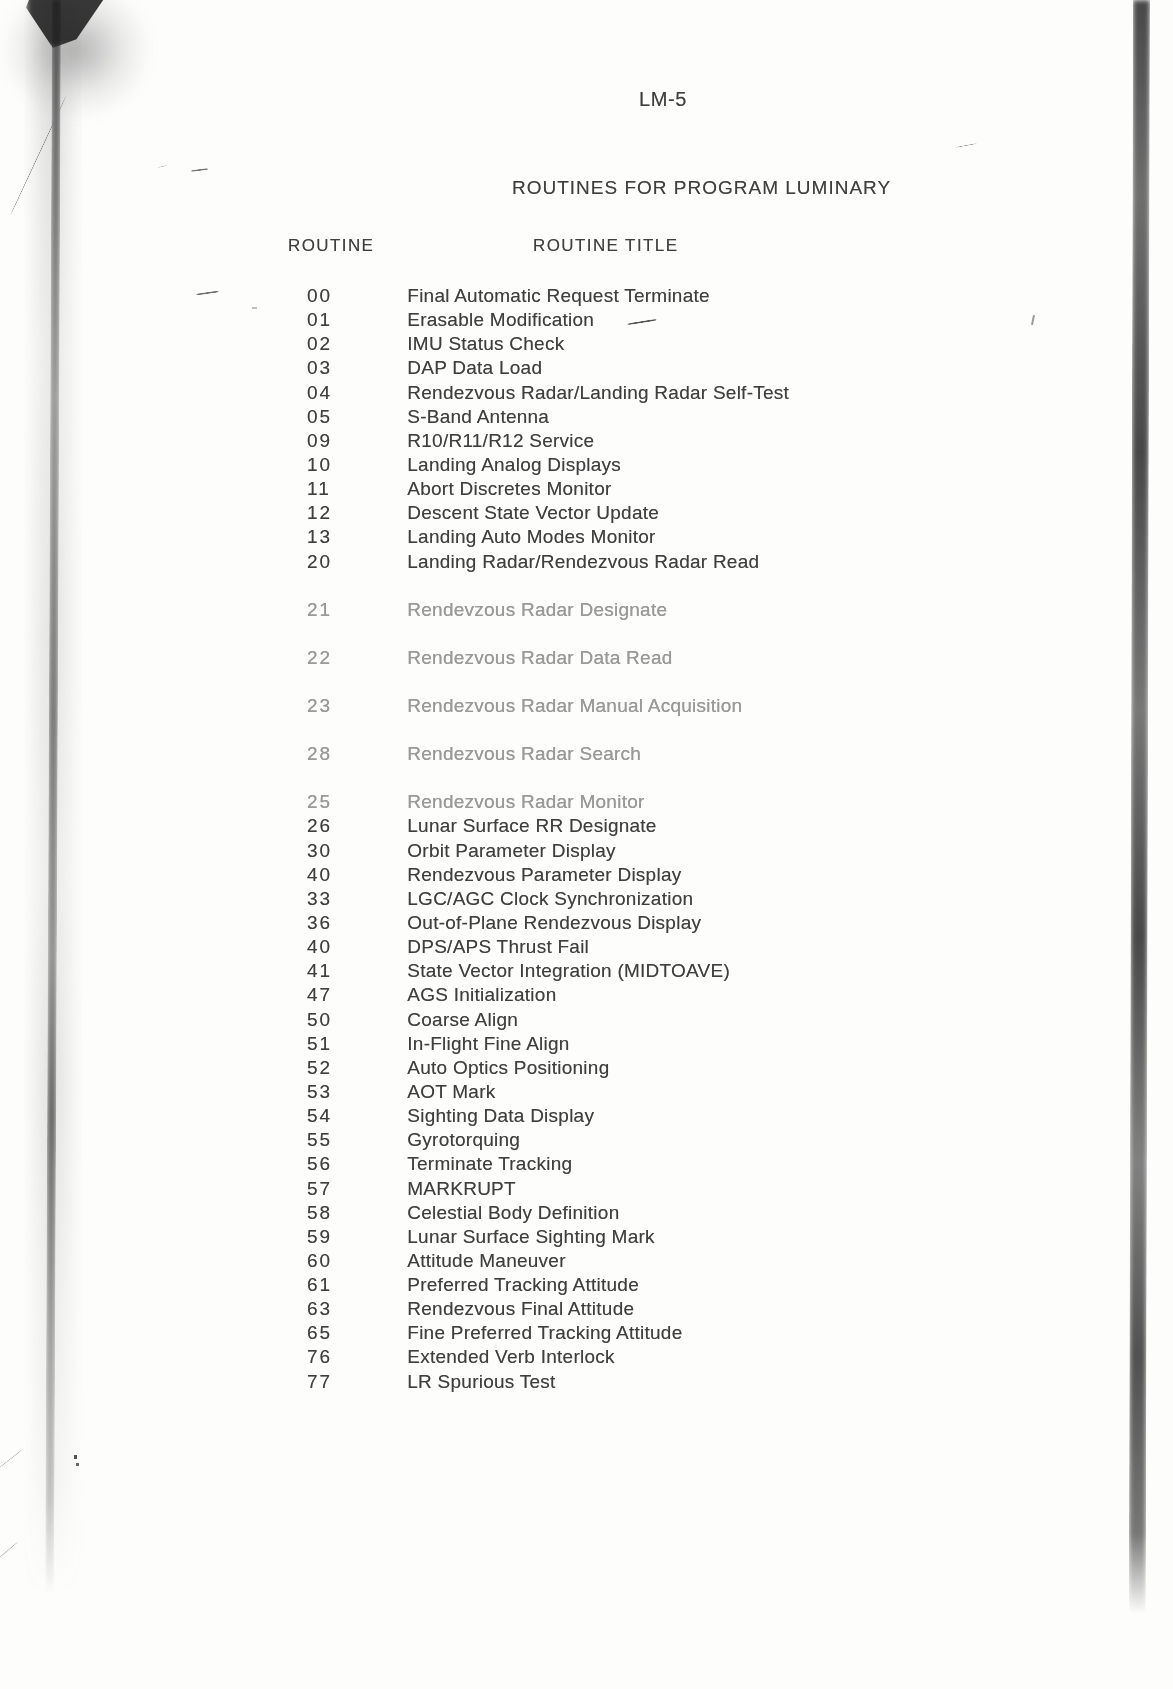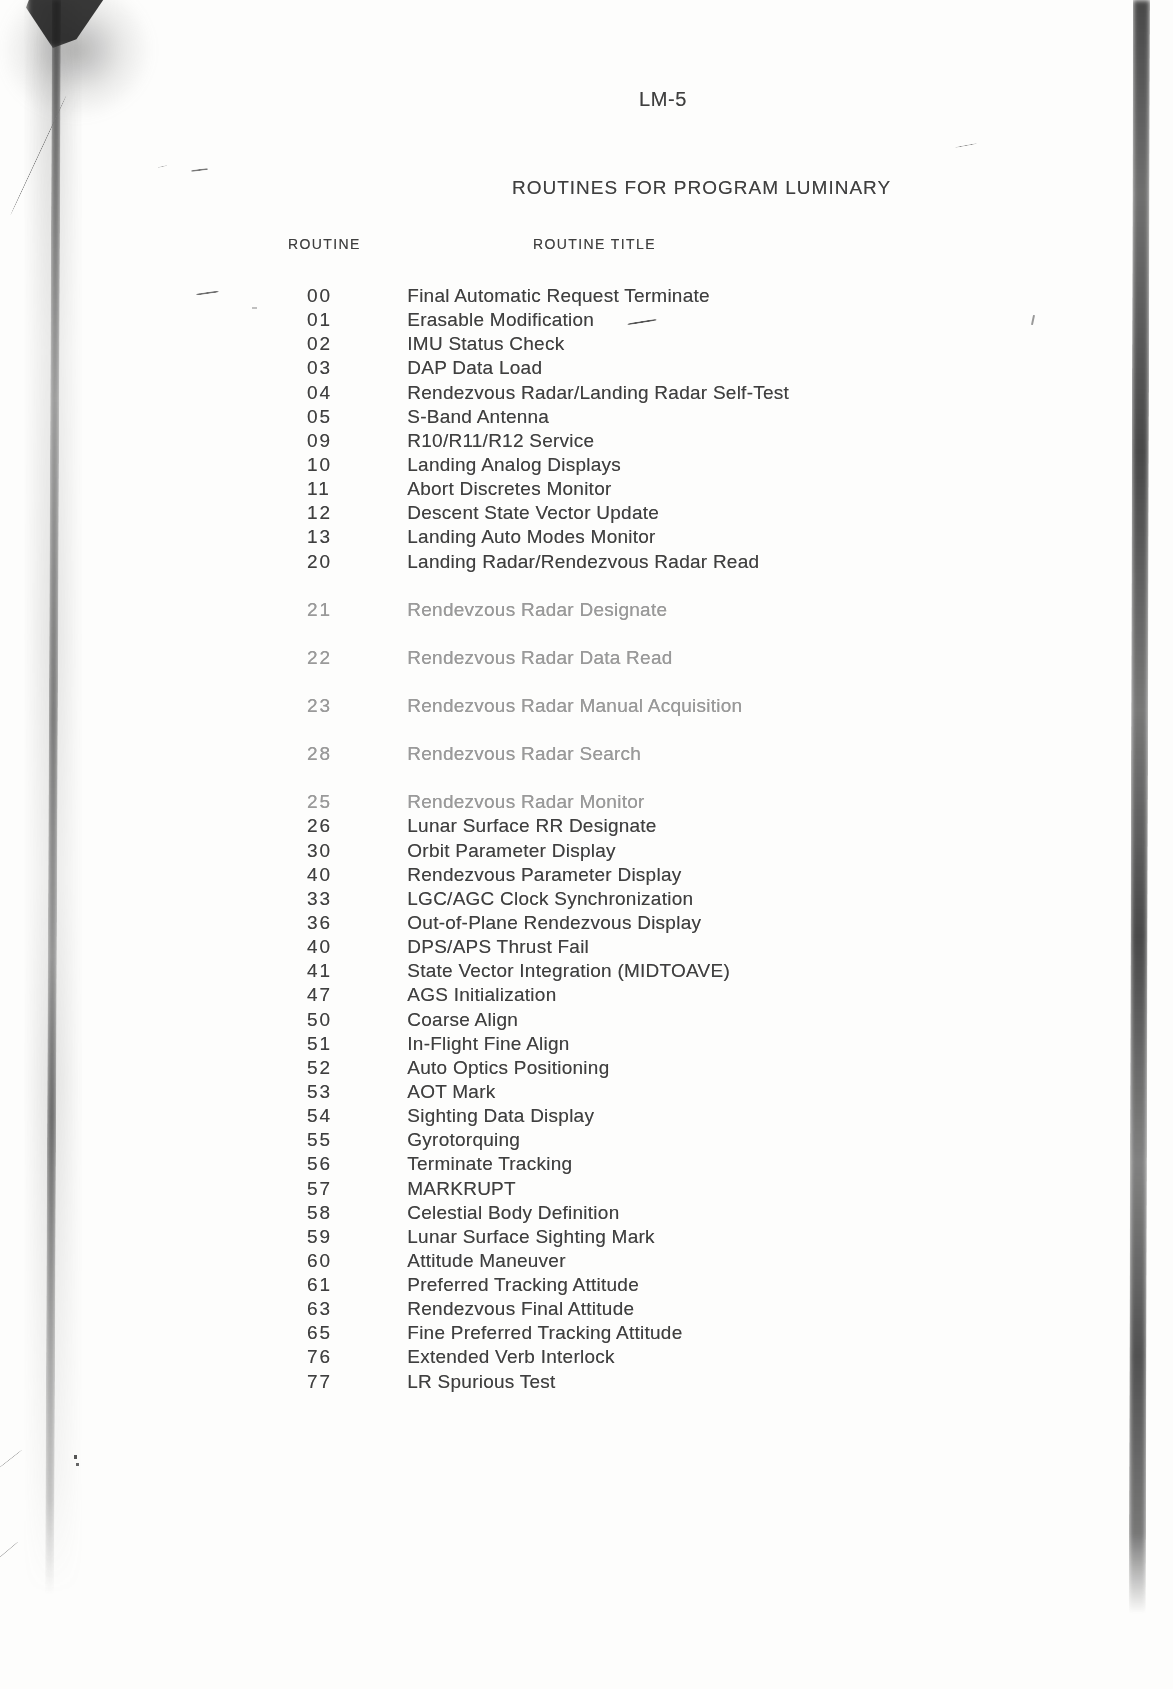--- a/index.html
+++ b/index.html
@@ -13,21 +13,21 @@
   }
   
   .doc-code{
     position:absolute;left:639px;top:88px;
     font-size:20px;letter-spacing:0.6px;
   }
   .doc-title{
     position:absolute;left:512px;top:165px;
     font-size:19px;letter-spacing:1px;margin-top:12px;
   }
-  .col-head{position:absolute;top:236px;font-size:14px;letter-spacing:1.4px;}
+  .col-head{position:absolute;top:236px;font-size:17px;letter-spacing:1.4px;}
   .col-head-routine{left:288px;}
   .col-head-title{left:533px;text-align:right;}
   .rows{position:absolute;left:0;top:284px;width:100%;}
   .row{height:24.15px;line-height:24.15px;white-space:nowrap;font-size:19px;}
   .row .num{display:inline-block;margin-left:307px;width:95px;letter-spacing:2px;}
   .row .title{display:inline-block;letter-spacing:0.25px;}
   .row.faded{color:var(--ink-faded,#9a9a9a);margin-top:24px;}
   .doc-code,.doc-title,.col-head,.row{text-shadow:0 0 0.5px rgba(70,70,70,.55);}
 
   

